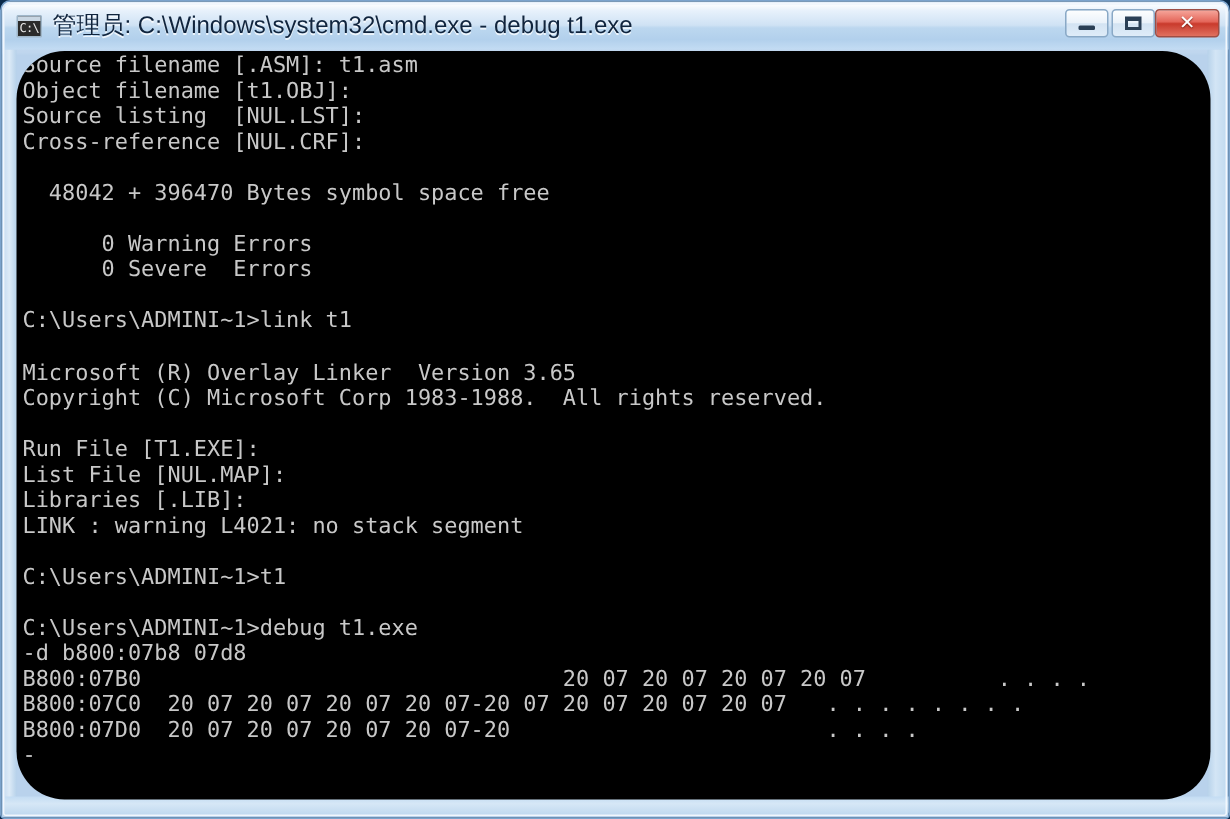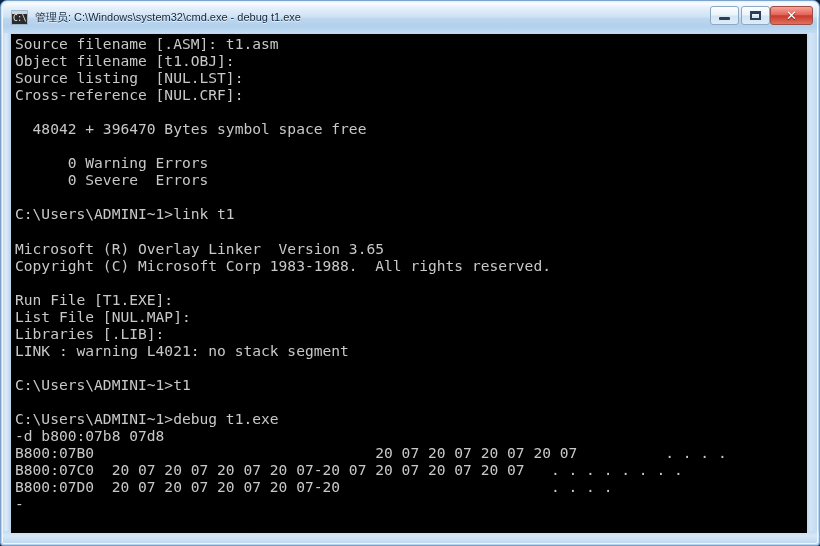--- a/index.html
+++ b/index.html
@@ -70,21 +70,21 @@
     font-size: 8px;
     line-height: 10px;
     color: #e8e8e8;
     letter-spacing: -0.5px;
   }
   #title-text {
     position: absolute;
     left: 32px;
     top: 6px;
     font-family: "Liberation Sans", sans-serif;
-    font-size: 11px;
+    font-size: 16px;
     line-height: 17px;
     color: #10243d;
     white-space: nowrap;
     text-shadow: 0 1px 0 rgba(255,255,255,0.75);
   }
 
   
   .winbtn {
     position: absolute;
     top: 3px;
@@ -206,21 +206,21 @@
     </div>
 
     <div class="winbtn" id="btn-close">
       <span class="glyph">
           <span class="close-glyph">✕</span>
         </span>
     </div>
 
   </div>
 
-  <div id="console" style="background: rgb(0, 0, 0);">
+  <div id="console" style="background: rgb(0, 0, 0); border-radius: 32px;">
     <pre id="console-text" style="color: rgb(200, 200, 200);">Source filename [.ASM]: t1.asm
 Object filename [t1.OBJ]:
 Source listing  [NUL.LST]:
 Cross-reference [NUL.CRF]:
 
   48042 + 396470 Bytes symbol space free
 
       0 Warning Errors
       0 Severe  Errors
 

